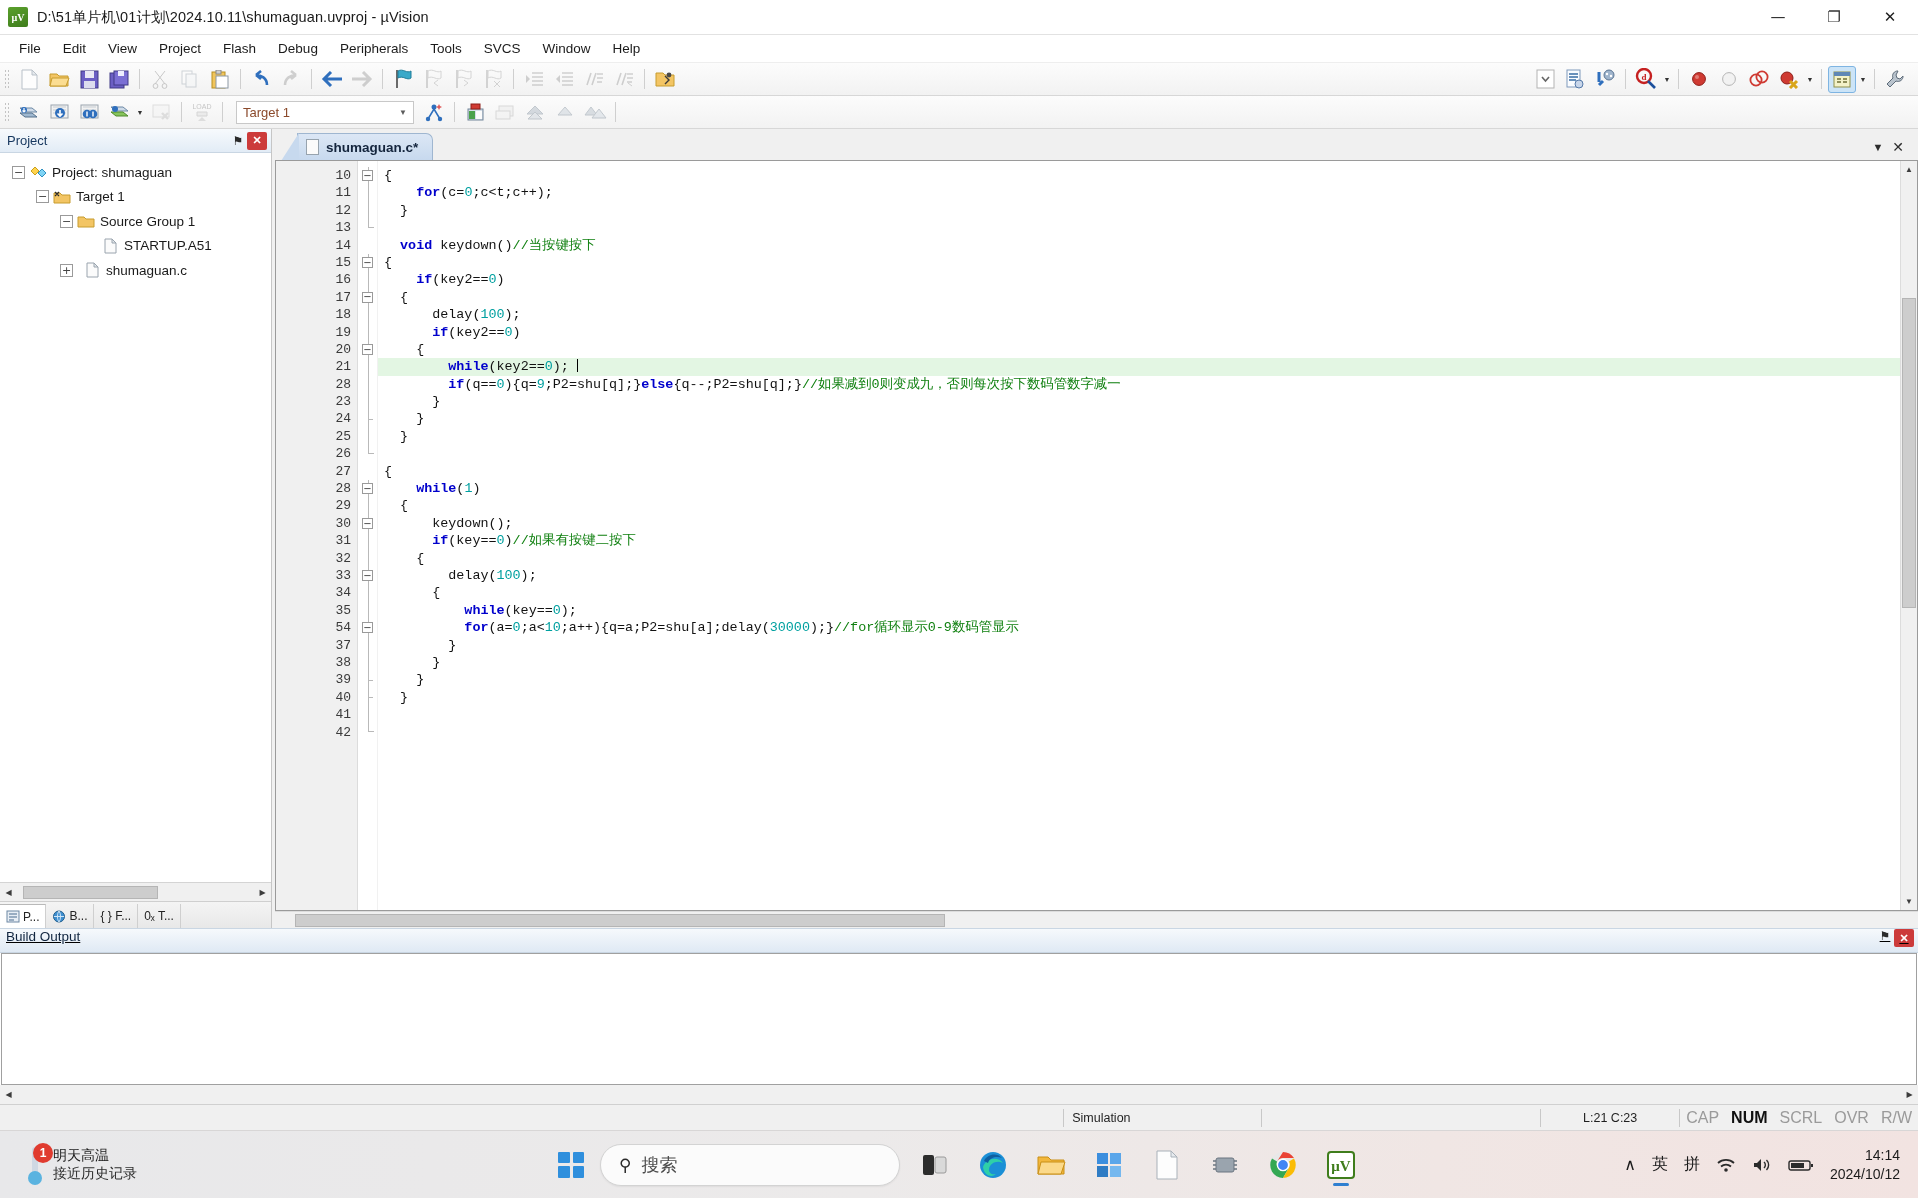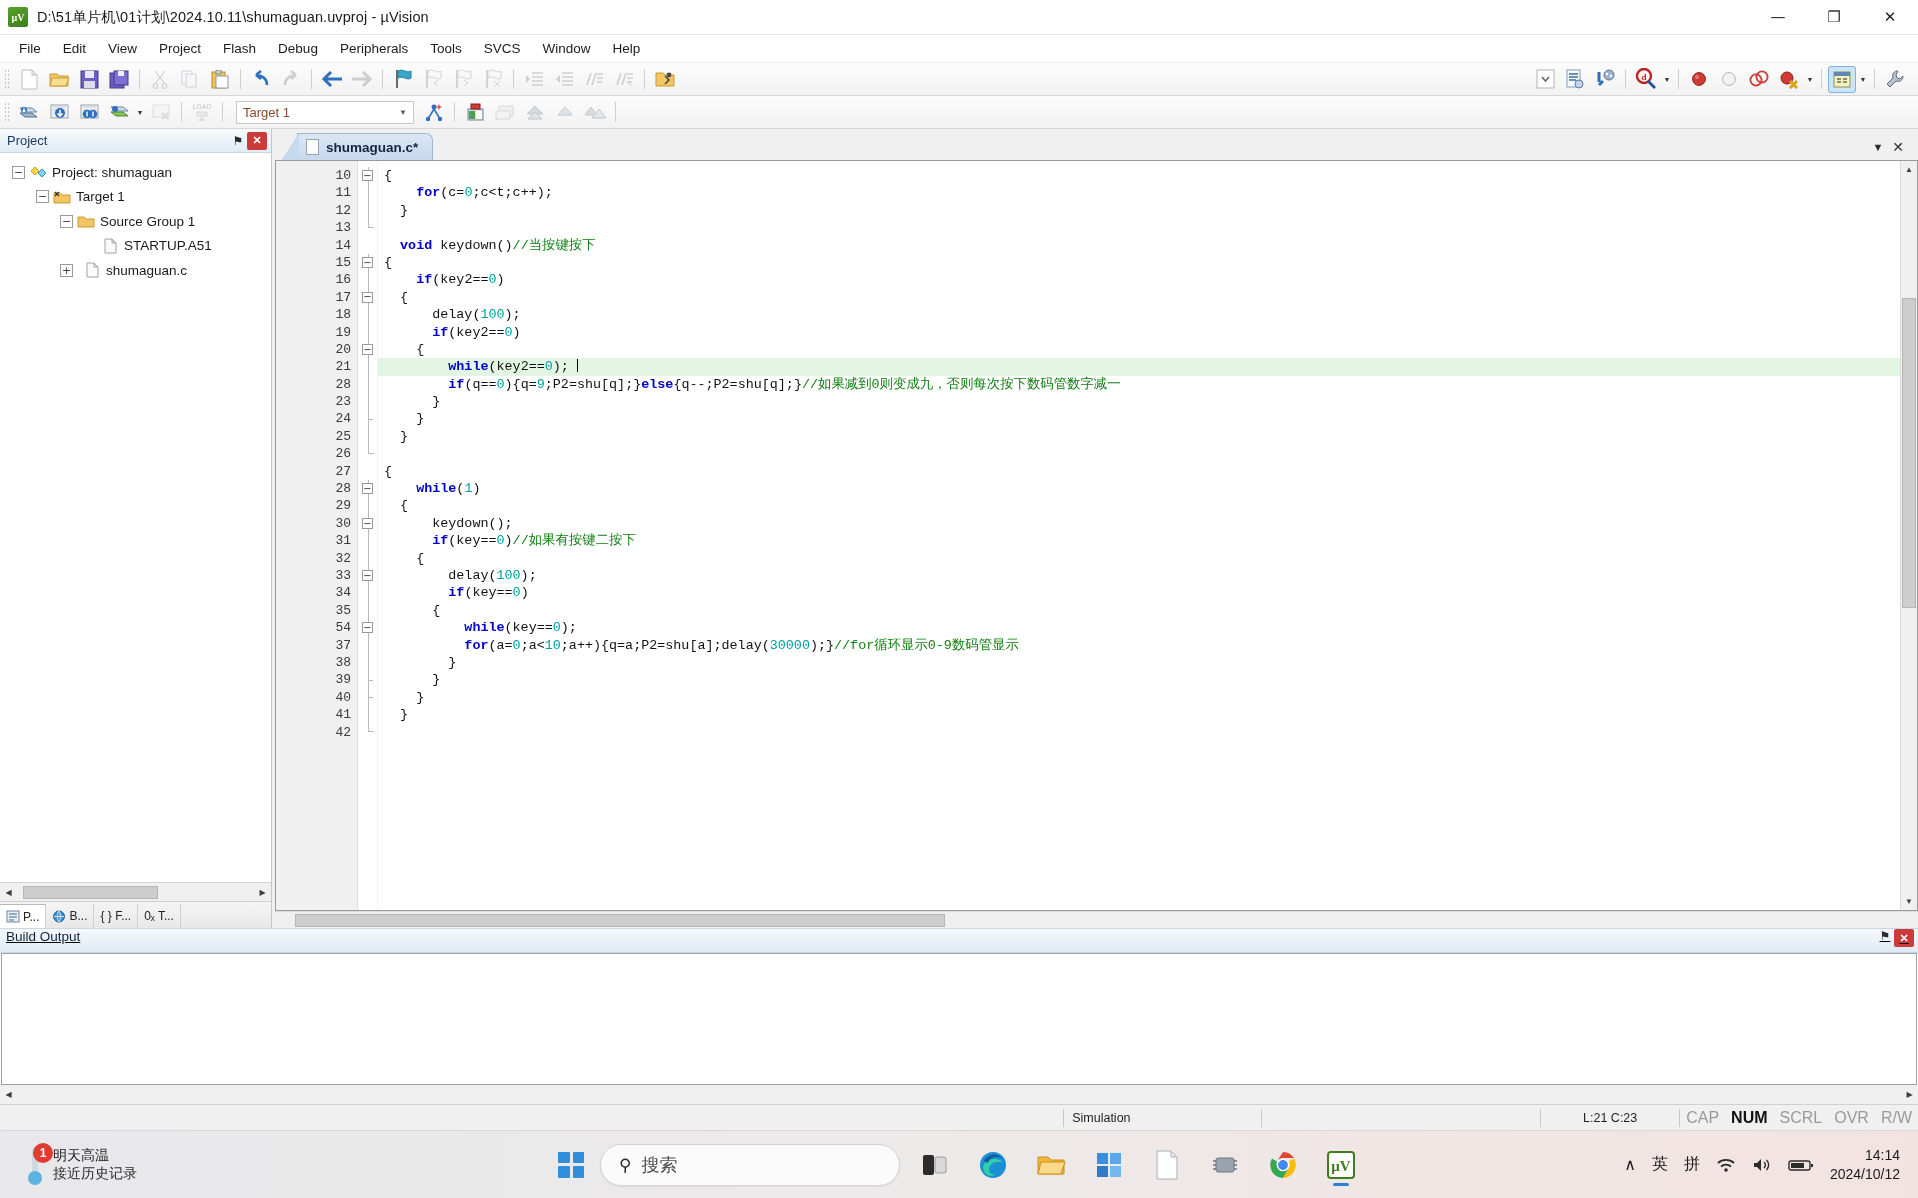--- a/index.html
+++ b/index.html
@@ -906,21 +906,20 @@
               <div class="cline"><span>    }</span></div>
               <div class="cline"><span>  }</span></div>
               <div class="cline"><span></span></div>
               <div class="cline"><span>{</span></div>
               <div class="cline"><span>    </span><span class="kw">while</span><span>(</span><span class="num">1</span><span>)</span></div>
               <div class="cline"><span>  {</span></div>
               <div class="cline"><span>      keydown();</span></div>
               <div class="cline"><span>      </span><span class="kw">if</span><span>(key==</span><span class="num">0</span><span>)</span><span class="cmt">//如果有按键二按下</span></div>
               <div class="cline"><span>    {</span></div>
               <div class="cline"><span>        delay(</span><span class="num">100</span><span>);</span></div>
-              <div class="cline"><span>        </span><span class="kw">if</span><span>(key==</span><span class="num">0</span><span>)</span></div>
               <div class="cline"><span>      {</span></div>
               <div class="cline"><span>          </span><span class="kw">while</span><span>(key==</span><span class="num">0</span><span>);</span></div>
               <div class="cline"><span>          </span><span class="kw">for</span><span>(a=</span><span class="num">0</span><span>;a&lt;</span><span class="num">10</span><span>;a++){q=a;P2=shu[a];delay(</span><span class="num">30000</span><span>);}</span><span class="cmt">//for循环显示0-9数码管显示</span></div>
               <div class="cline"><span>        }</span></div>
               <div class="cline"><span>      }</span></div>
               <div class="cline"><span>    }</span></div>
               <div class="cline"><span>  }</span></div>
             </div>
         </div>
         <div class="vscroll">

